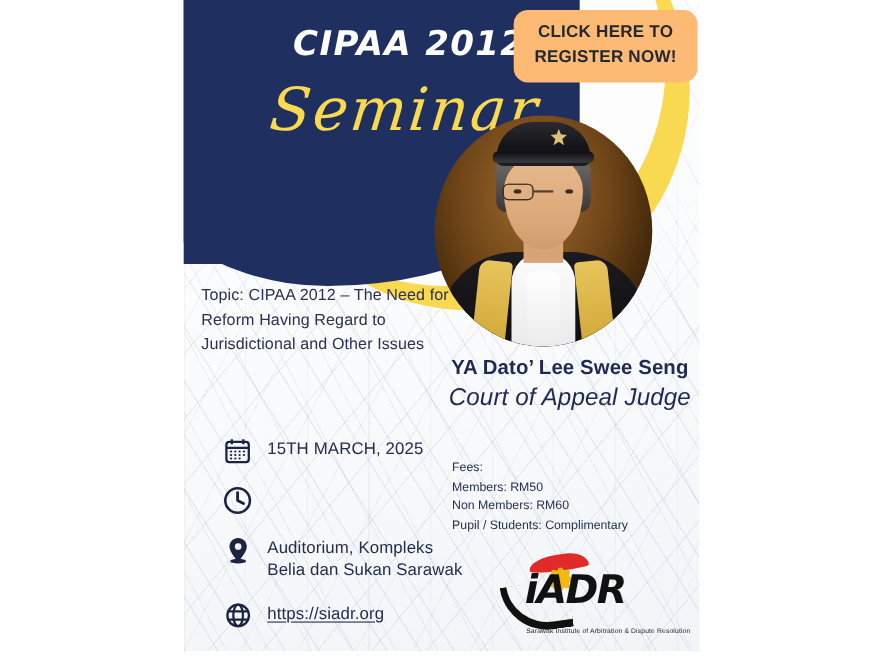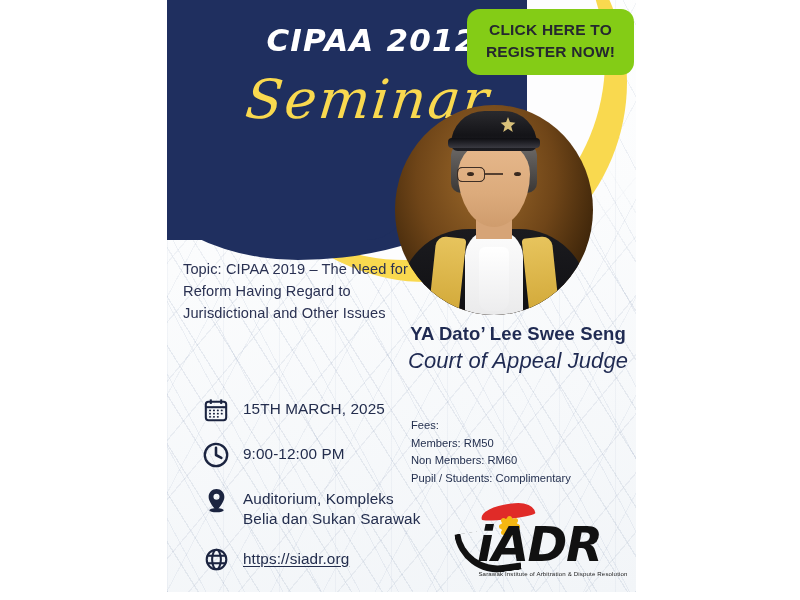--- a/index.html
+++ b/index.html
@@ -264,21 +264,21 @@
   .d-row .tx.link { text-decoration:underline; text-underline-offset:2px; cursor:pointer; }
 
   
   .logo {
     position:absolute;
     left:290px; top:502px;
     width:176px; height:84px;
   }
   .logo-word {
     position:absolute; left:20px; top:14px;
-    font-size:48px; font-weight:700; color:#111111;
+    font-size:36px; font-weight:700; color:#111111;
     letter-spacing:-1.5px; font-style:italic;
     font-family:"DejaVu Sans", sans-serif;
   }
   .logo-swoosh {
     position:absolute; left:0px; top:28px;
     width:62px; height:44px;
     border-bottom:7px solid #111111;
     border-left:6px solid #111111;
     border-radius:0 0 0 60px;
     transform:rotate(-8deg);
@@ -319,21 +319,21 @@
 
     <div class="yellow-arc"></div>
     <div class="yellow-arc-cut"></div>
 
     <div class="navy-blob"></div>
     <div class="navy-blob-b"></div>
 
     <div class="title-main">CIPAA 2012</div>
     <div class="title-script">Seminar</div>
 
-    <div class="register-btn" style="background: #84cc16;">
+    <div class="register-btn" style="background: #fdba74;">
       <div class="line1">CLICK HERE TO</div>
       <div class="line2">REGISTER NOW!</div>
     </div>
 
     <div class="portrait">
       <div class="p-robe"></div>
       <div class="p-sash-l"></div>
       <div class="p-sash-r"></div>
       <div class="p-shirt"></div>
       <div class="p-jabot"></div>
@@ -346,21 +346,21 @@
           <b></b>
           <i></i>
         <span class="p-eye" style="left:10px"></span>
         <span class="p-eye" style="right:10px"></span>
       </div>
       <div class="p-hat"></div>
       <div class="p-hat-band"></div>
       <div class="p-crest"></div>
     </div>
 
-    <div class="topic">Topic: CIPAA 2019 – The Need for Reform Having Regard to Jurisdictional and Other Issues</div>
+    <div class="topic">Topic: CIPAA 2012 – The Need for Reform Having Regard to Jurisdictional and Other Issues</div>
 
     <div class="speaker-wrap">
       <div class="speaker-name">YA Dato’ Lee Swee Seng</div>
       <div class="speaker-role">Court of Appeal Judge</div>
     </div>
 
     <div class="fees">
       <div class="fees-title">Fees:</div>
       <div>Members: RM50</div>
       <div>Non Members: RM60</div>
@@ -394,21 +394,20 @@
         <span class="tx">15TH MARCH, 2025</span>
       </div>
 
       <div class="d-row">
         <span class="ic">
           <svg width="28" height="28" viewBox="0 0 24 24" fill="none" stroke="currentColor" stroke-width="2">
             <circle cx="12" cy="12" r="9.6"></circle>
             <polyline points="12,5.8 12,12 16.6,14.4" stroke-linecap="round" stroke-linejoin="round" stroke-width="2.2"></polyline>
           </svg>
         </span>
-        <span class="tx">9:00-12:00 PM</span>
       </div>
 
       <div class="d-row">
         <span class="ic">
           <svg width="27" height="27" viewBox="0 0 24 24" fill="currentColor">
             <path d="M12 1.8c-3.9 0-7 3.1-7 7 0 5.1 7 12.1 7 12.1s7-7 7-12.1c0-3.9-3.1-7-7-7zm0 9.6a2.7 2.7 0 1 1 0-5.4 2.7 2.7 0 0 1 0 5.4z"></path>
             <ellipse cx="12" cy="20.6" rx="6.4" ry="1.9"></ellipse>
           </svg>
         </span>
         <span class="tx">Auditorium, Kompleks Belia dan Sukan Sarawak</span>

